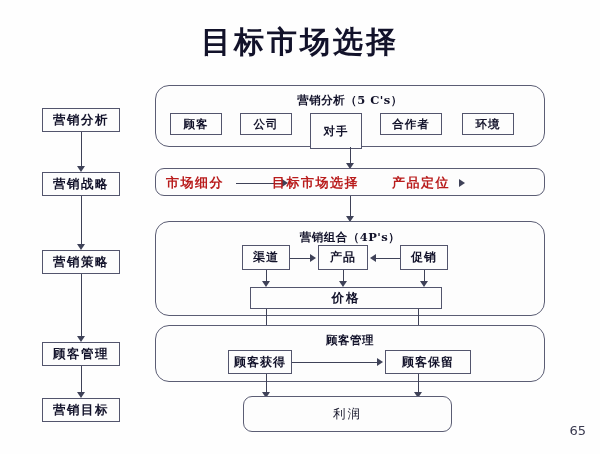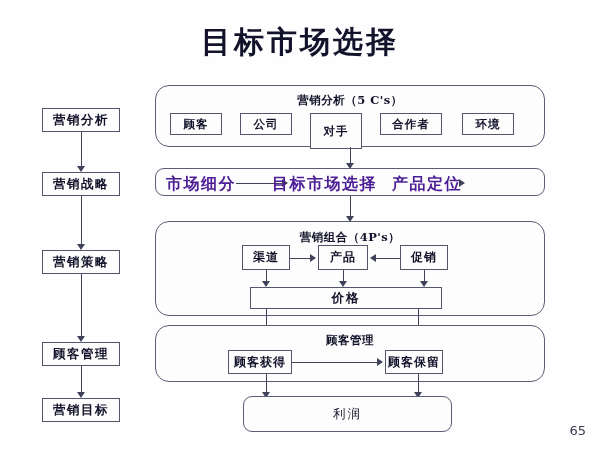--- a/index.html
+++ b/index.html
@@ -119,23 +119,23 @@
   .arrow-left {
     position: absolute;
     width: 0; height: 0;
     border-top: 4px solid transparent;
     border-bottom: 4px solid transparent;
     border-right: 6px solid #3f4258;
   }
   
   .strip-label {
     position: absolute;
-    font-size: 16px;
-    font-weight: 700;
-    color: #4c1d95;
+    font-size: 13px;
+    font-weight: 700;
+    color: #b91c1c;
     letter-spacing: 1.5px;
     font-family: "DejaVu Serif", "Liberation Serif", serif;
     white-space: nowrap;
   }
   
   .page-number {
     position: absolute;
     right: 14px;
     bottom: 16px;
     font-size: 13px;
@@ -217,21 +217,21 @@
   <div class="vline" style="left:265.5px; top:309px; height:38px;"></div>
   <div class="arrow-down" style="left:262px; top:345px;"></div>
   <div class="vline" style="left:417.5px; top:309px; height:38px;"></div>
   <div class="arrow-down" style="left:414px; top:345px;"></div>
 
   <div class="panel" style="left:155px; top:325px; width:390px; height:57px;">
     <div class="panel-title" style="top:7px;">顾客管理</div>
   </div>
 
   <div class="box inner-box" style="left:228px; top:350px; width:64px; height:24px;text-align:right;">顾客获得</div>
-  <div class="box inner-box" style="left:385px; top:350px; width:58px; height:24px;">顾客保留</div>
+  <div class="box inner-box" style="left:385px; top:350px; width:86px; height:24px;">顾客保留</div>
   <div class="hline" style="left:292px; top:362px; width:87px;"></div>
   <div class="arrow-right" style="left:377px; top:358px;"></div>
 
   <div class="vline" style="left:265.5px; top:374px; height:20px;"></div>
   <div class="arrow-down" style="left:262px; top:392px;"></div>
   <div class="vline" style="left:417.5px; top:374px; height:20px;"></div>
   <div class="arrow-down" style="left:414px; top:392px;"></div>
 
   <div class="flatpanel" style="left:243px; top:396px; width:209px; height:36px; display:flex; align-items:center; justify-content:center;">
     <span class="wide-box" style="position:static; border:none; background:none; display:block; letter-spacing:2px;">利润</span>

